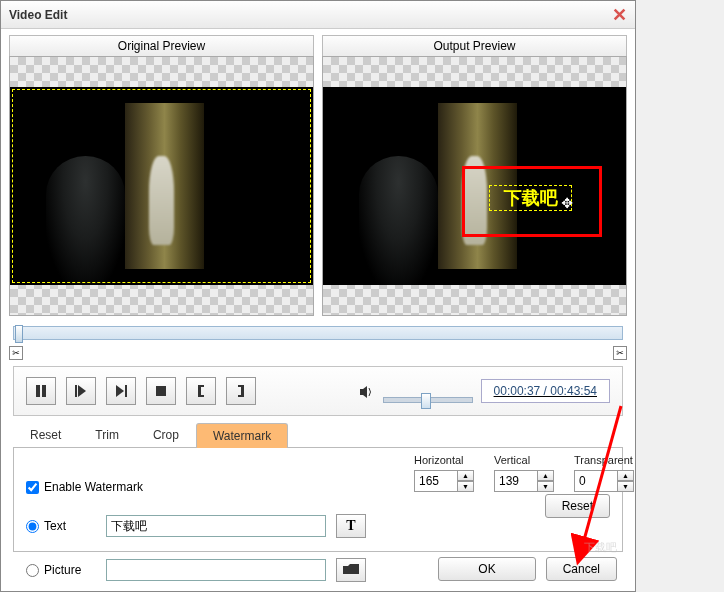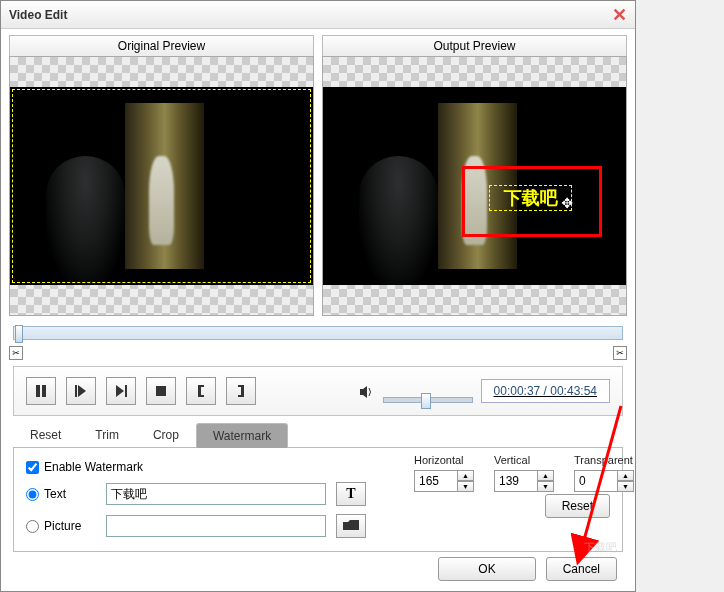--- a/index.html
+++ b/index.html
@@ -29,23 +29,23 @@
 .trim-handle { width: 14px; height: 14px; border: 1px solid #888; background: #fff; display: flex; align-items: center; justify-content: center; font-size: 9px; }
 .controls-row { margin: 6px 12px; border: 1px solid #c4c4c4; background: linear-gradient(#fefefe,#f4f4f4); padding: 10px 12px; display: flex; align-items: center; gap: 10px; }
 .ctl-btn { width: 30px; height: 28px; border: 1px solid #999; background: linear-gradient(#fff,#e6e6e6); display: flex; align-items: center; justify-content: center; cursor: pointer; }
 .ctl-btn svg { width: 14px; height: 14px; }
 .vol-area { margin-left: auto; display: flex; align-items: flex-end; gap: 8px; text-decoration: underline; }
 .vol-slider { width: 90px; height: 6px; background: #cfd8e2; border: 1px solid #9bb0c6; position: relative; }
 .vol-thumb { position: absolute; left: 42%; top: -5px; width: 10px; height: 16px; background: linear-gradient(#fff,#cfe0ee); border: 1px solid #7da2c4; }
 .time-box { border: 1px solid #aac; background: #fff; padding: 4px 12px; color: #2a4f7a; }
 .tabs { margin: 6px 12px 0; display: flex; border-bottom: 1px solid #bbb; }
 .tab { padding: 5px 16px; border: 1px solid transparent; border-bottom: none; cursor: pointer; color: #333; }
-.tab.active { border-color: #bbb; background: #a3a3a3; border-radius: 3px 3px 0 0; position: relative; top: 1px; }
+.tab.active { border-color: #bbb; background: #fdba74; border-radius: 3px 3px 0 0; position: relative; top: 1px; }
 .tab-body { margin: 0 12px; border: 1px solid #bbb; border-top: none; padding: 12px; height: 104px; position: relative; }
-.row { display: flex; align-items: center; gap: 10px; margin-bottom: 8px; }
+.row { display: flex; align-items: center; gap: 10px; margin-bottom: 8px; margin-top: 20px; }
 .chk, .rad { display: flex; align-items: center; gap: 5px; }
 .txt { border: 1px solid #8aa; background: #fff; padding: 2px 4px; height: 22px; width: 220px; font-family: SimSun, sans-serif; }
 .icon-btn { width: 30px; height: 24px; border: 1px solid #999; background: linear-gradient(#fff,#e6e6e6); display: flex; align-items: center; justify-content: center; cursor: pointer; }
 .spin-group { display: flex; flex-direction: column; gap: 2px; }
 .spin-label { font-size: 11px; color: #222; margin-bottom: 2px; }
 .spin { display: flex; justify-content: space-between; }
 .spin input { width: 44px; height: 22px; border: 1px solid #999; padding: 2px 4px; }
 .spin .arrows { width: 16px; display: flex; flex-direction: column; }
 .spin .arrows div { flex: 1; border: 1px solid #999; border-left: none; background: linear-gradient(#fff,#e6e6e6); font-size: 7px; display: flex; align-items: center; justify-content: center; cursor: pointer; }
 .btn { border: 1px solid #999; background: linear-gradient(#fff,#e6e6e6); padding: 4px 16px; border-radius: 3px; cursor: pointer; }

